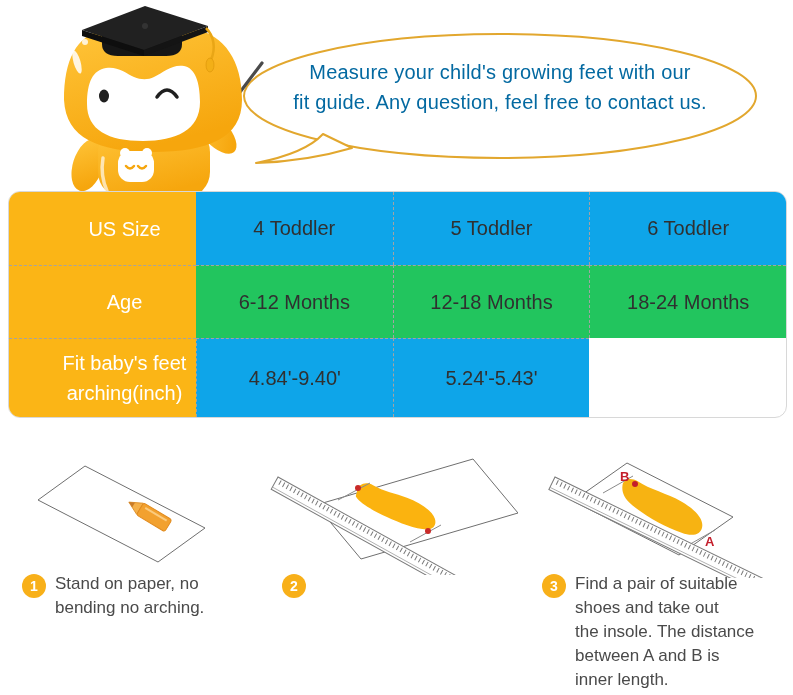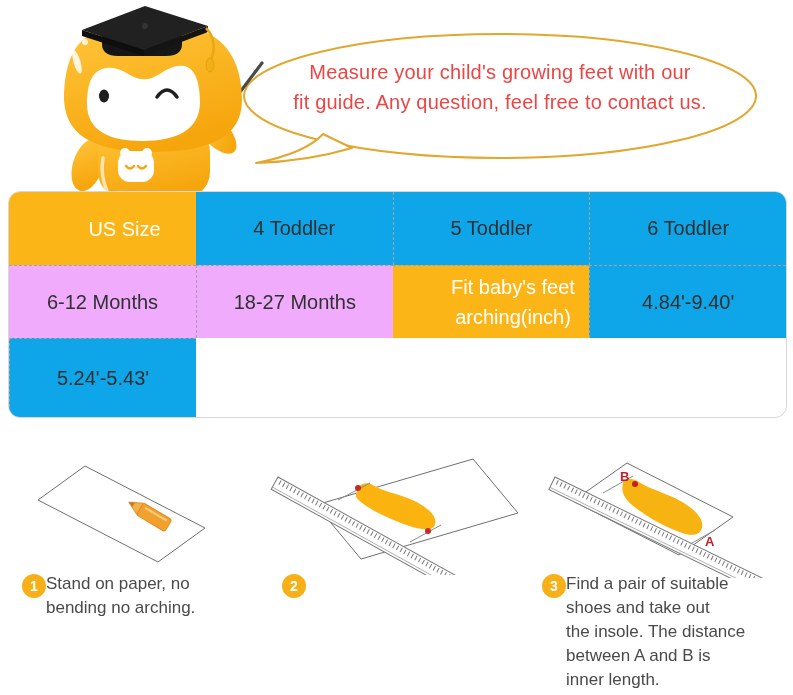--- a/index.html
+++ b/index.html
@@ -15,21 +15,21 @@
   .preline { white-space: pre-line; }
 
   
   .hero-svg { position: absolute; left: 0; top: 0; }
   .bubble-text {
     position: absolute;
     left: 255px; top: 57px; width: 490px;
     text-align: center;
     font-size: 20px;
     line-height: 30px;
-    color: #ef4444;
+    color: #0369a1;
     letter-spacing: 0.2px;
   }
 
   
   .size-table {
     position: absolute;
     left: 8px; top: 191px;
     width: 779px; height: 227px;
     border: 1px solid #d8d8d8;
     border-radius: 12px;
@@ -48,21 +48,21 @@
     font-size: 20px;
     color: #303030;
   }
   .size-table .label-cell {
     background: #fbb516;
     color: #ffffff;
     line-height: 30px;
     padding-left: 44px;
   }
   .size-table .cream { background: #0ea5e9; }
-  .size-table .white { background: #f0abfc; }
+  .size-table .white { background: #22c55e; }
   .size-table .dash-top { border-top: 1px dashed #a3a3a3; }
   .size-table .dash-left { border-left: 1px dashed #a3a3a3; }
 
   
   .ill { position: absolute; z-index: 1; }
   .ill-1 { left: 10px;  top: 448px; }
   .ill-2 { left: 268px; top: 445px; }
   .ill-3 { left: 525px; top: 443px; }
 
   
@@ -83,20 +83,21 @@
     border-radius: 50%;
     background: #f8b019;
     color: #ffffff;
     font-size: 14px;
     font-weight: bold;
     display: flex;
     align-items: center;
     justify-content: center;
   }
   .step-text {
+    margin-left: 9px;
     font-size: 17px;
     line-height: 24px;
     color: #4a4a4a;
   }
 </style>
 </head>
 <body>
 
 <div class="page">
 
@@ -152,22 +153,24 @@
       <path d="M 86,166 q 4,5 8,0 M 98,166 q 4,5 8,0" stroke="#F6A60D" stroke-width="2.5" fill="none" stroke-linecap="round"></path>
     </g>
   </svg>
 
   <div class="size-table">
     <div class="cell label-cell preline">US Size</div>
     <div class="cell cream">4 Toddler</div>
     <div class="cell cream dash-left">5 Toddler</div>
     <div class="cell cream dash-left">6 Toddler</div>
 
+    <div class="cell label-cell preline dash-top">Age</div>
     <div class="cell white dash-top">6-12 Months</div>
-    <div class="cell white dash-top dash-left">18-27 Months</div>
+    <div class="cell white dash-top dash-left">12-18 Months</div>
+    <div class="cell white dash-top dash-left">18-24 Months</div>
 
     <div class="cell label-cell preline dash-top">Fit baby's feet
 arching(inch)</div>
     <div class="cell cream dash-top dash-left">4.84'-9.40'</div>
     <div class="cell cream dash-top dash-left">5.24'-5.43'</div>
   </div>
 
   <svg class="ill ill-1" width="250" height="125" viewBox="0 0 250 125">
     <polygon points="75,18 195,80 148,114 28,52" fill="#ffffff" stroke="#6f6f6f" stroke-width="1"></polygon>
     <g transform="translate(142,68) rotate(31)">

